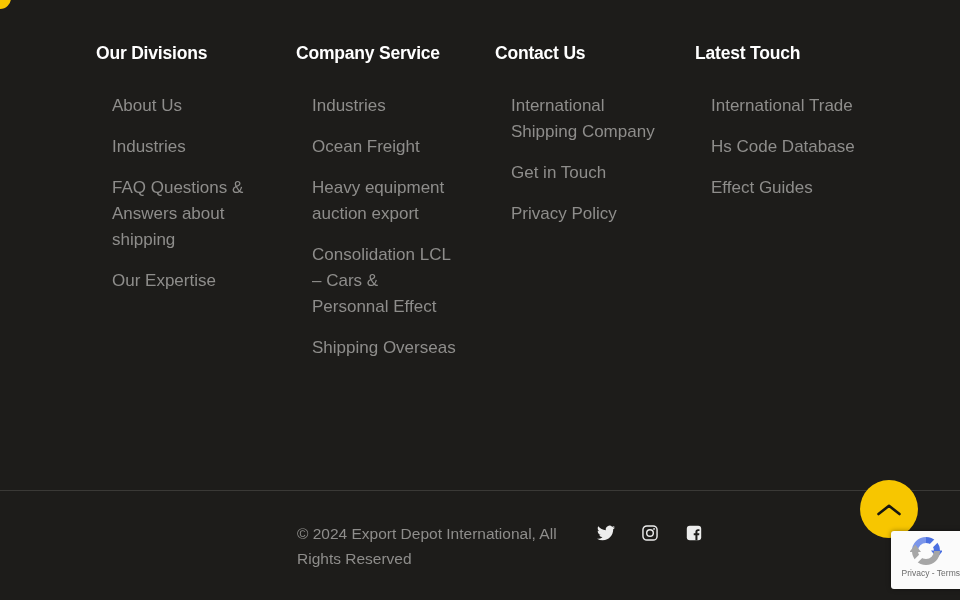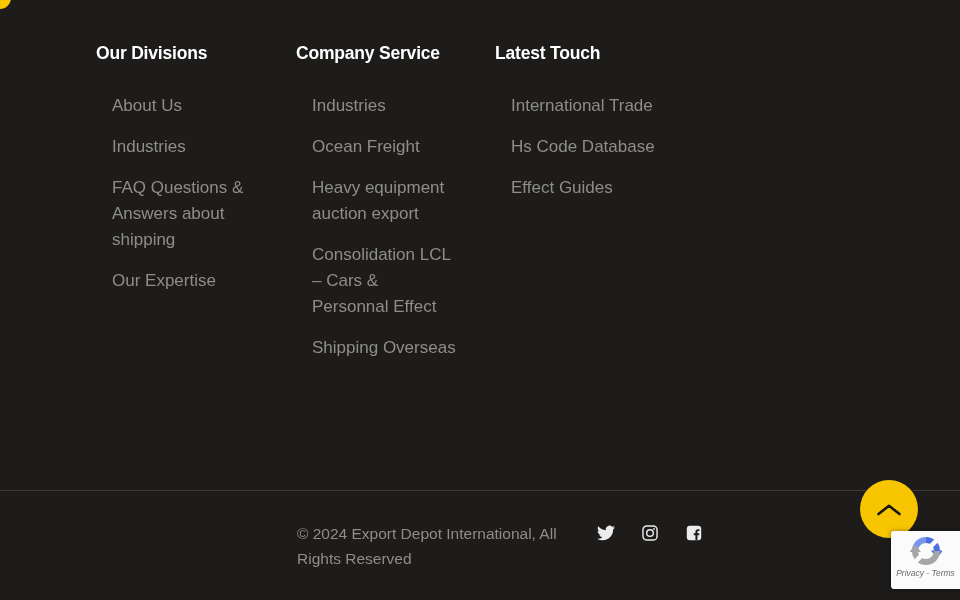--- a/index.html
+++ b/index.html
@@ -64,22 +64,22 @@
 
   
   .recaptcha {
     position:absolute; left:891px; top:531px; width:80px; height:58px;
     background:#fbfbfb; border-radius:3px;
     box-shadow:0 0 5px rgba(0,0,0,0.4); z-index:5;
     cursor:pointer;
   }
   .recaptcha .logo-wrap { width:69px; display:flex; justify-content:center; padding-top:4px; }
   .recaptcha .terms {
-    display:block; width:69px; text-align:center;
-    font-size:8.5px; color:#6b6b6b; margin-top:1px;font-style:italic;
+    display:block; width:69px; text-align:right;
+    font-size:8.5px; color:#6b6b6b; margin-top:1px;
   }
 </style>
 </head>
 <body>
 
 <div class="page">
 
   <div class="corner-dot"></div>
 
   <div class="footer-main">
@@ -94,20 +94,28 @@
           </ul>
         </div>
         <div class="col">
           <h4>Company Service</h4>
           <ul>
             <li><a href="#">Industries</a></li>
             <li><a href="#">Ocean Freight</a></li>
             <li><a href="#">Heavy equipment auction export</a></li>
             <li><a href="#">Consolidation LCL – Cars &amp; Personnal Effect</a></li>
             <li><a href="#">Shipping Overseas</a></li>
+          </ul>
+        </div>
+        <div class="col">
+          <h4>Contact Us</h4>
+          <ul>
+            <li><a href="#">International Shipping Company</a></li>
+            <li><a href="#">Get in Touch</a></li>
+            <li><a href="#">Privacy Policy</a></li>
           </ul>
         </div>
         <div class="col">
           <h4>Latest Touch</h4>
           <ul>
             <li><a href="#">International Trade</a></li>
             <li><a href="#">Hs Code Database</a></li>
             <li><a href="#">Effect Guides</a></li>
           </ul>
         </div>

